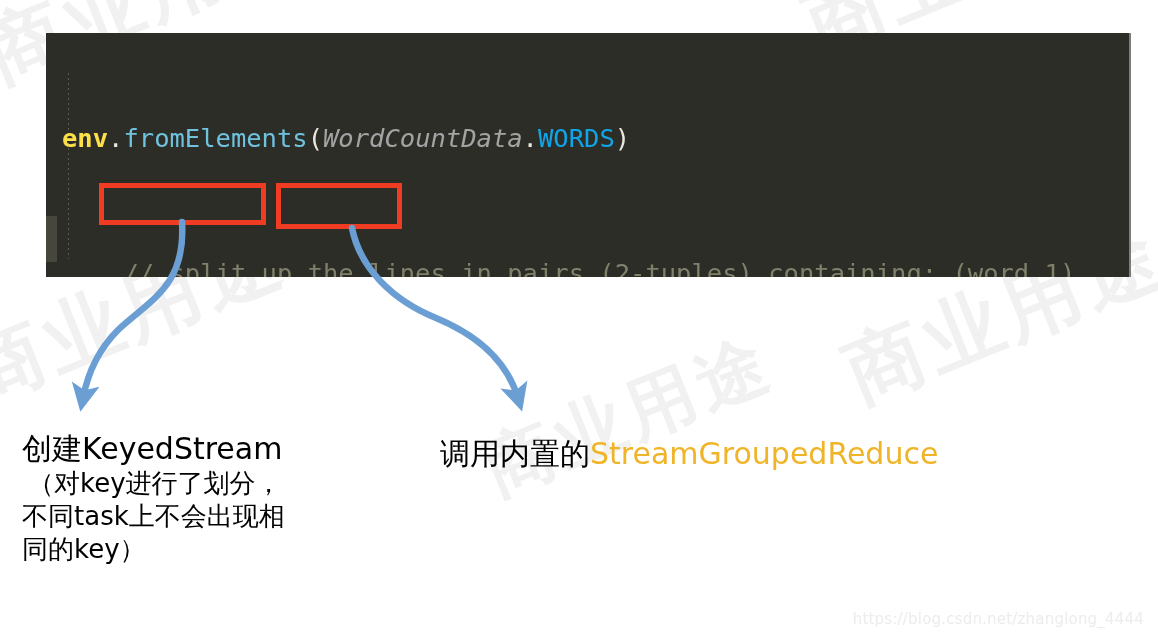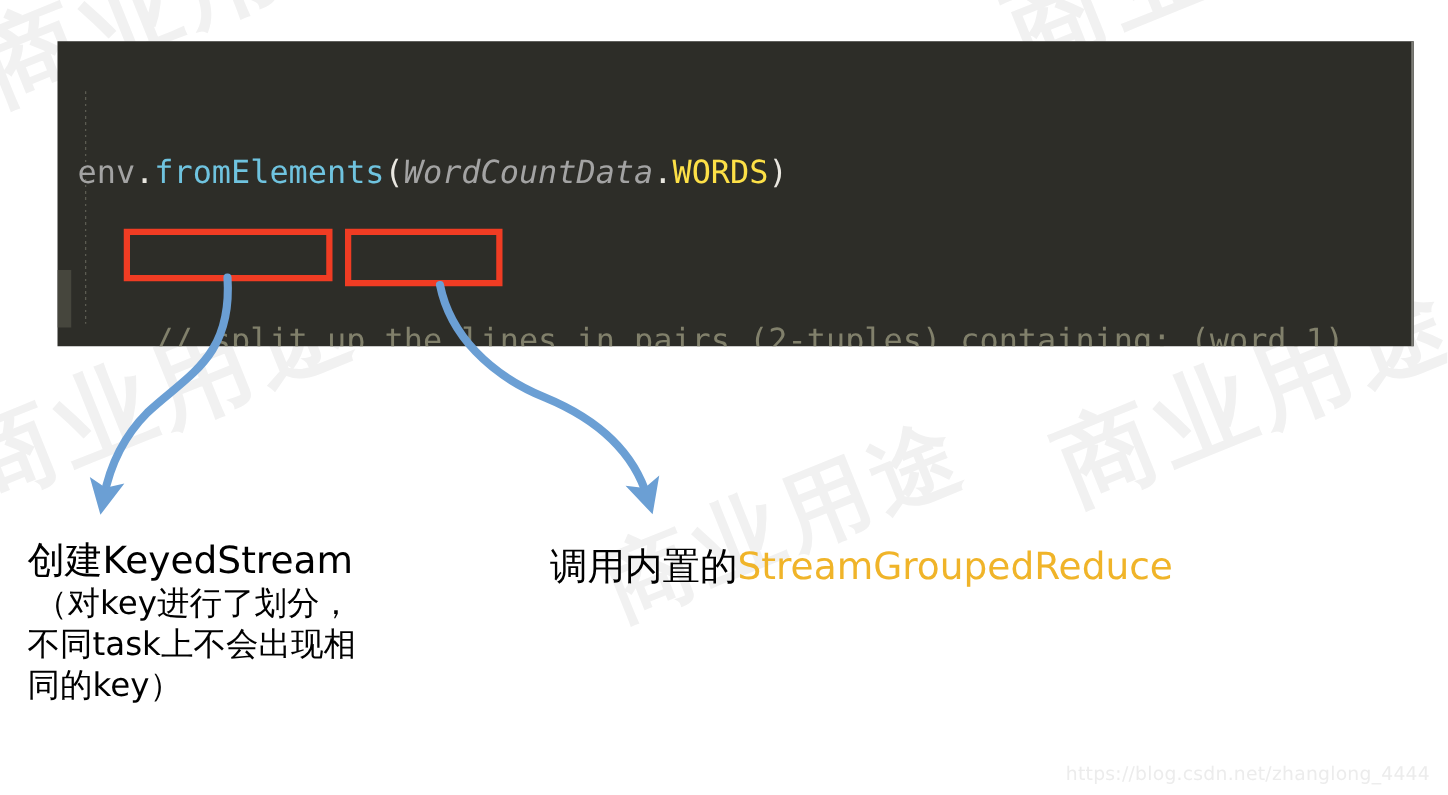--- a/index.html
+++ b/index.html
@@ -89,24 +89,24 @@
     left: 16px;
     top: 22px;
     font-family: "DejaVu Sans Mono", "Liberation Mono", monospace;
     font-size: 25.5px;
     line-height: 33.6px;
     white-space: pre;
     color: #e8e6df;
     letter-spacing: 0px;
   }
   .code .ln { display: block; height: 33.6px; }
-  .tok-plain   { color: #a3a3a3; }
+  .tok-plain   { color: #fde047; font-weight: bold; }
   .tok-method  { color: #6fc3df; text-align: right; }
   .tok-class   { color: #a3a3a3; font-style: italic; }
-  .tok-const   { color: #fde047; }
+  .tok-const   { color: #0ea5e9; }
   .tok-comment { color: #81806b; }
   .tok-punct   { color: #e9e7e0; }
 
   
   .redbox {
     position: absolute;
     border: 5px solid #f03c23;
     box-sizing: border-box;
     z-index: 5;
     background: transparent;

